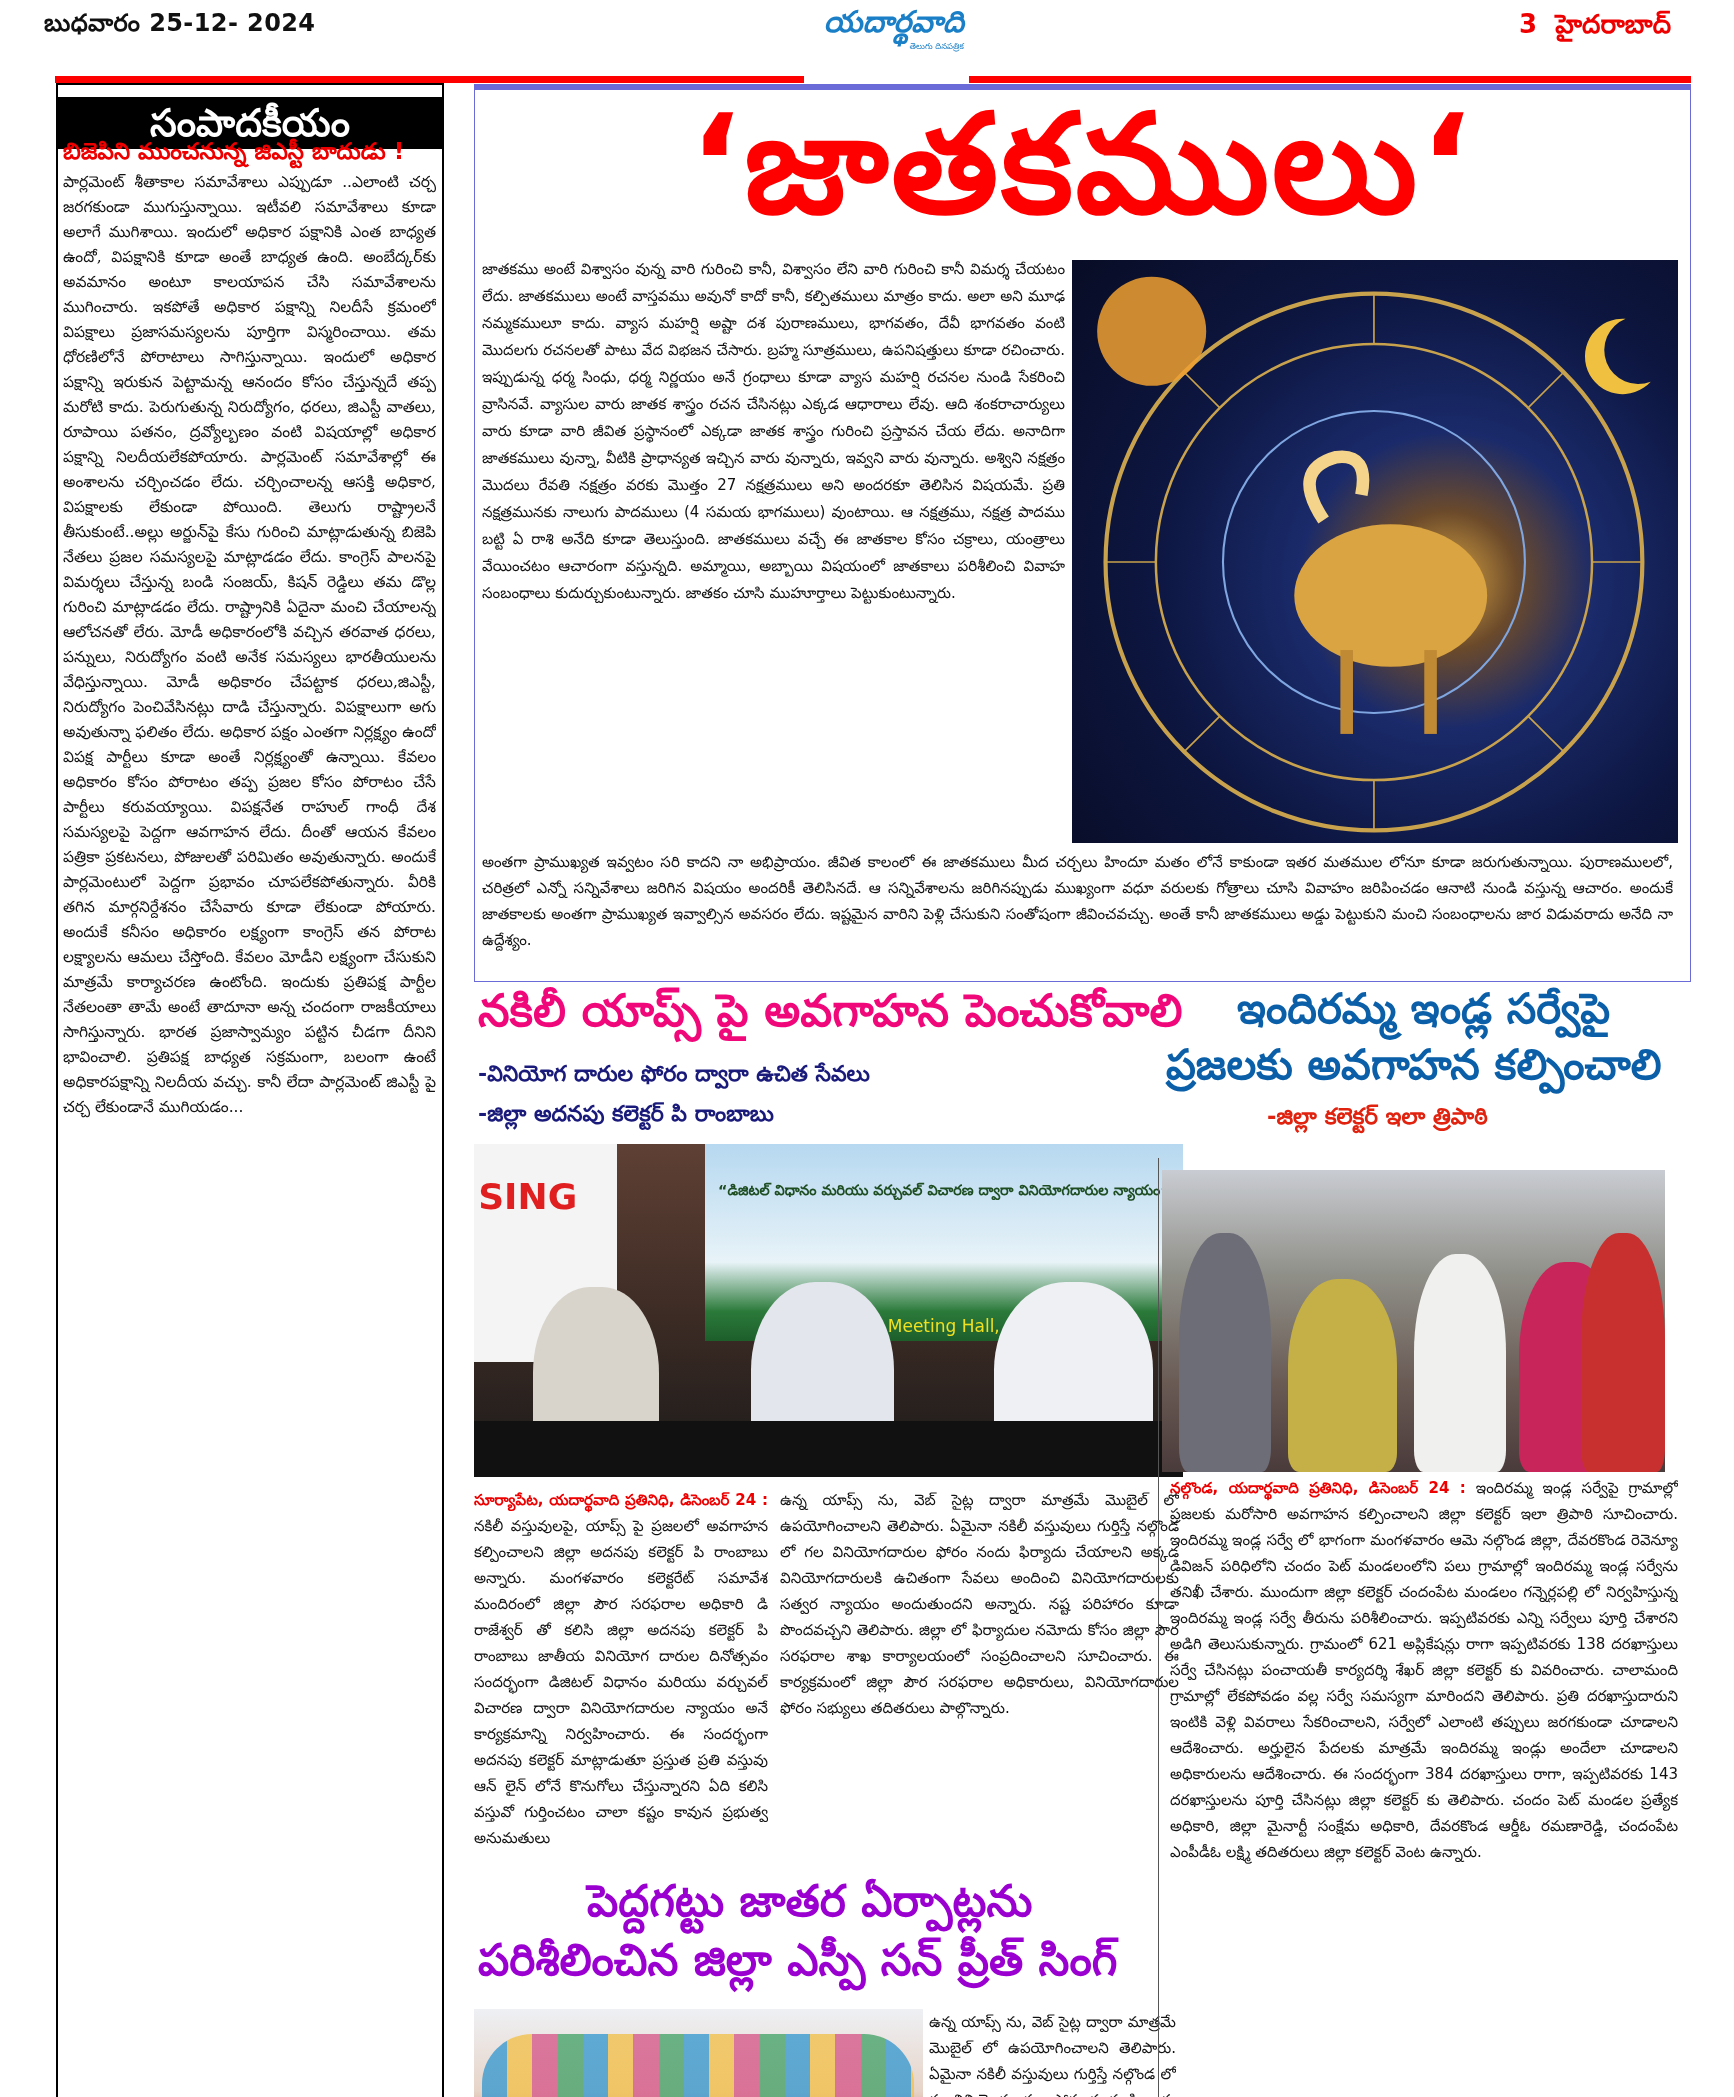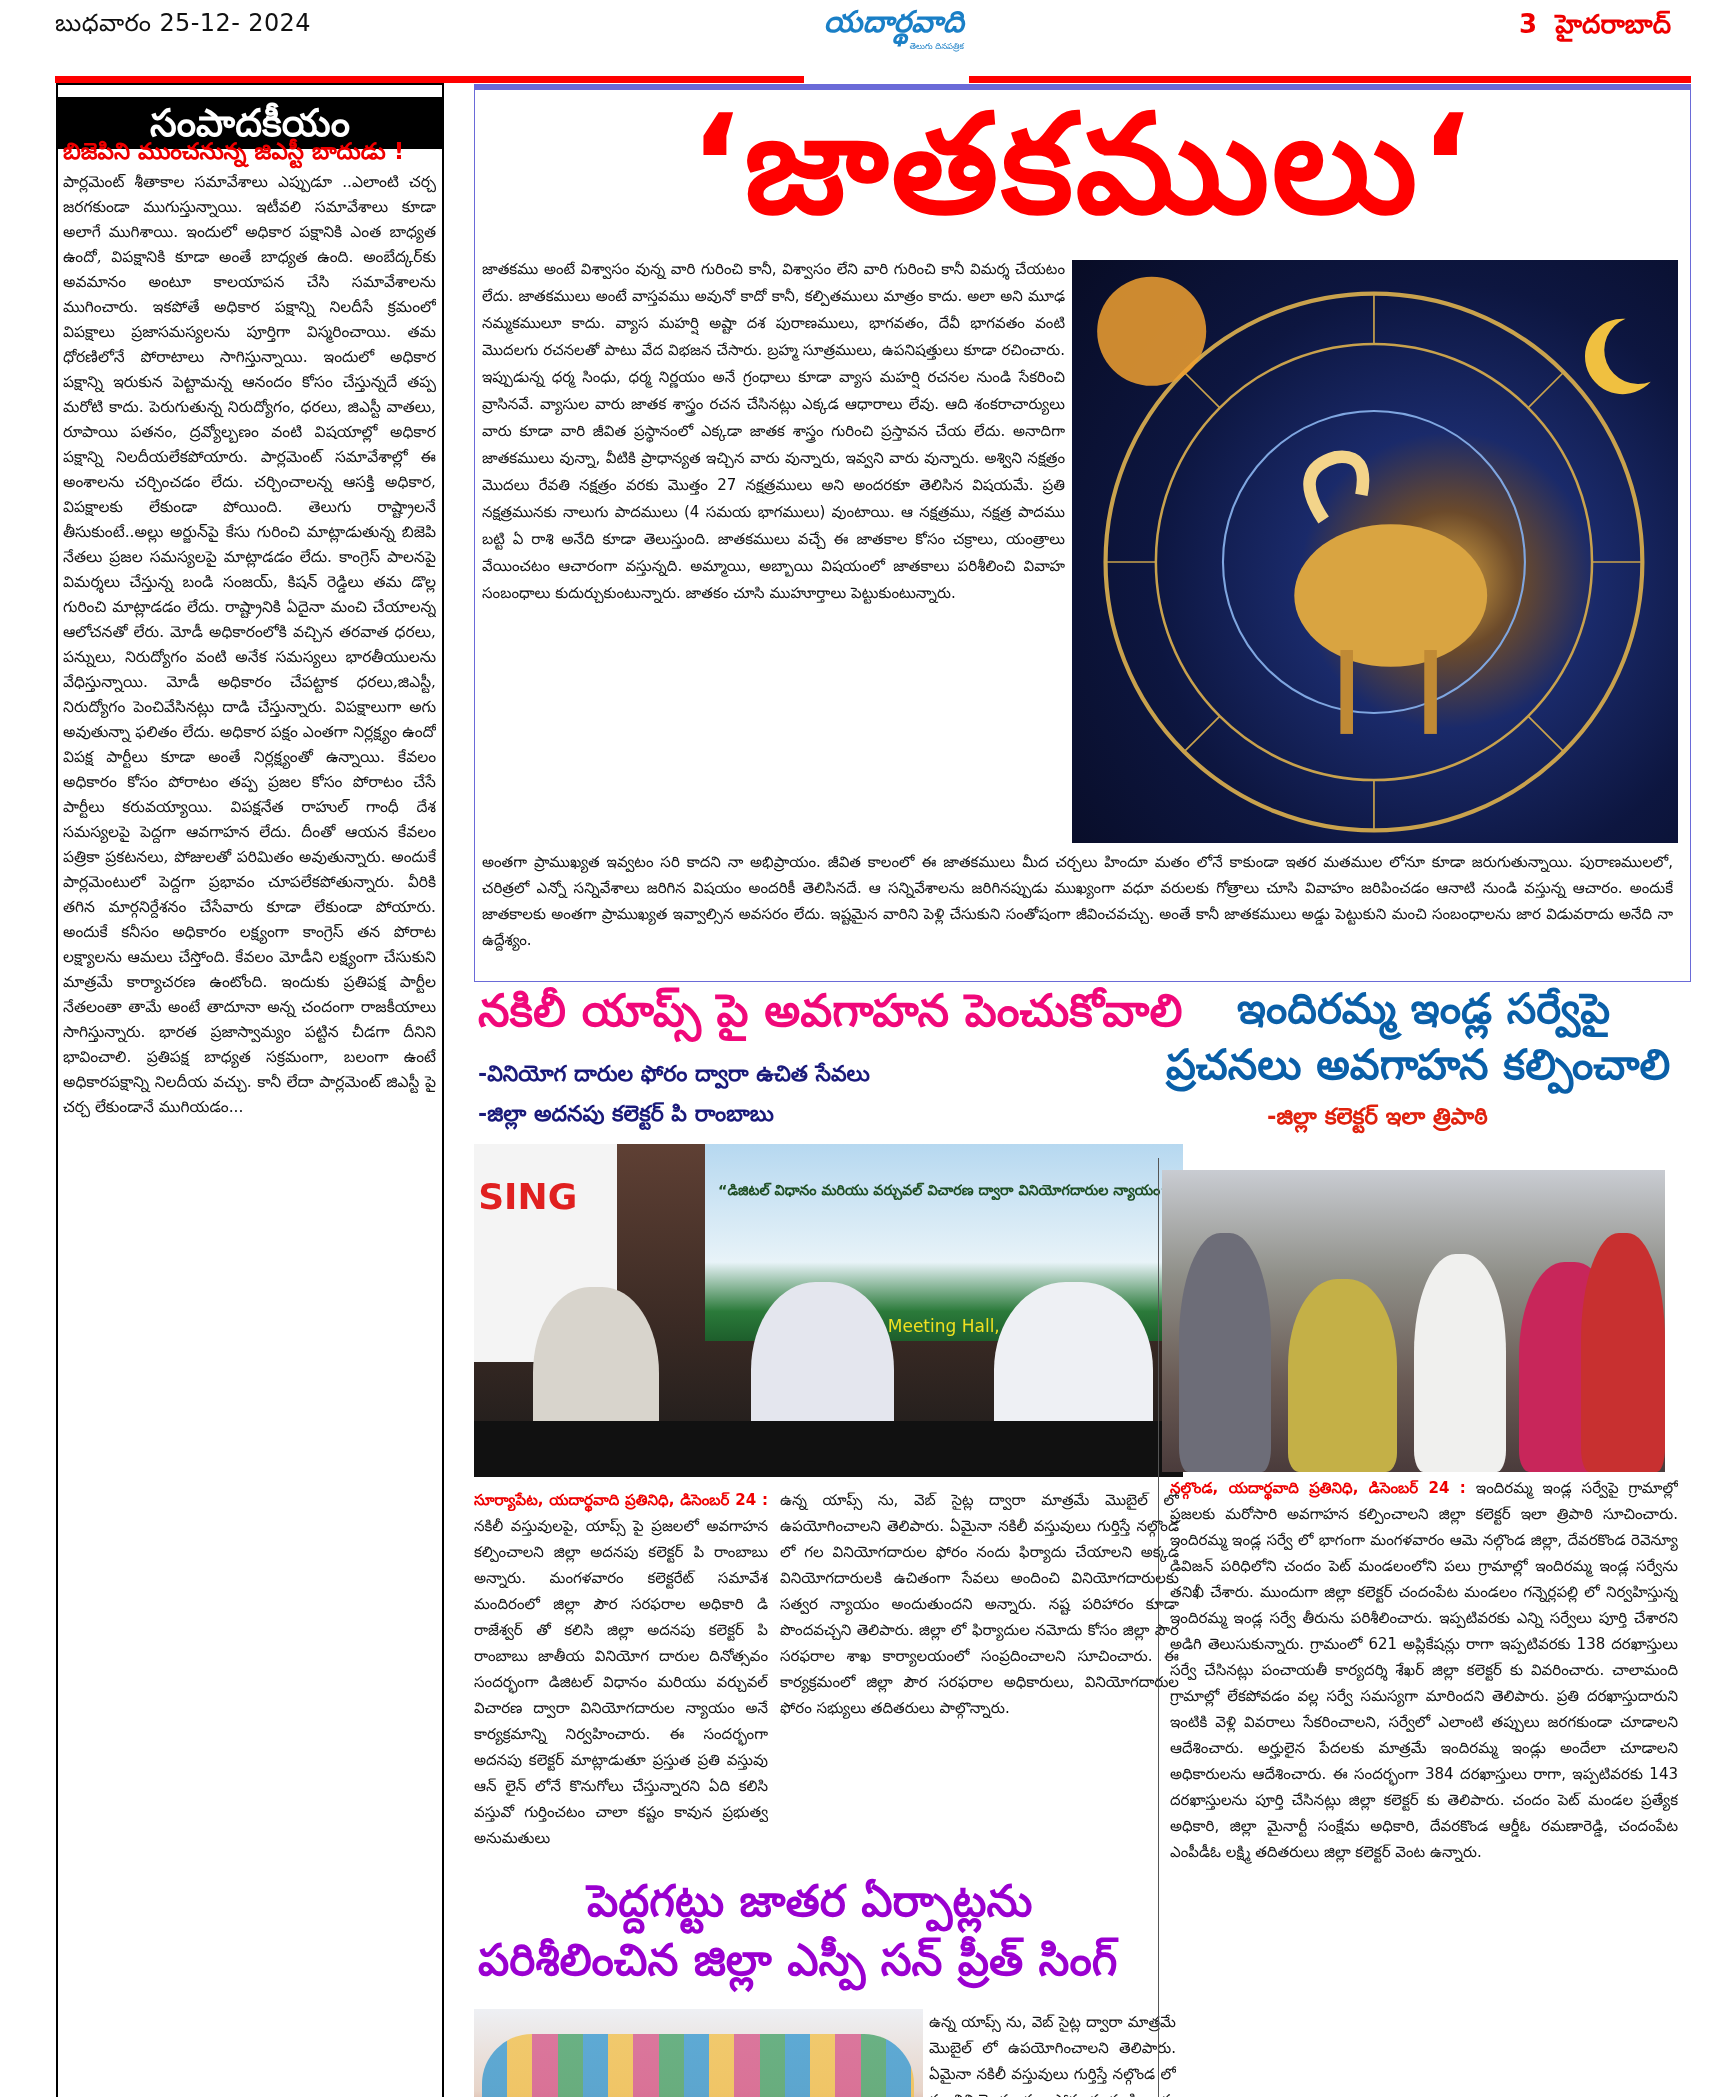--- a/index.html
+++ b/index.html
@@ -1,20 +1,20 @@
 <!DOCTYPE html>
 <html style="font-size:6.7px"><head>
 <meta charset="utf-8">
 <style>
   html, body { margin:0; padding:0; background:#fff; }
   body { width:1734px; height:2725px; position:relative; overflow:hidden;
          font-family:"DejaVu Sans", sans-serif; color:#111; }
   .abs { position:absolute; }
   
-  #date { left:55px; top:9.2px; font-size:24px; font-weight:normal; letter-spacing:0.4px; }
+  #date { left:44px; top:9.2px; font-size:24px; font-weight:bold; letter-spacing:0.4px; }
   #logo { left:805px; top:3.4px; width:159px; height:63px; text-align:right; }
   #logo .name { font-size:30px; font-weight:bold; color:#1a7fc6; font-style:italic; line-height:38px; }
   #logo .tag { font-size:8.4px; color:#1a7fc6; }
   #pageno { left:1519px; top:9.2px; font-size:26px; font-weight:bold; color:#e00; }
   .redbar { top:76px; height:6.7px; background:#f00; }
   
   #edit-box { left:56px; top:83px; width:388px; height:2563px; border:2.1px solid #000; box-sizing:border-box; }
   #edit-title { left:56px; top:83px; width:388px; height:52px; background:#000; color:#fff;
                 font-size:38px; font-weight:bold; text-align:center; line-height:52px;margin-top:14px; }
   #edit-headline { left:63px; top:138px; width:378px; color:#e00; font-size:23px; font-weight:bold; white-space:nowrap; }
@@ -119,21 +119,21 @@
   </div>
   <div class="person" style="left:59px;top:143px;width:126px;height:191px;background:#d8d4cc;"></div>
   <div class="person" style="left:277px;top:138px;width:143px;height:195px;background:#e4e6ee;"></div>
   <div class="person" style="left:520px;top:138px;width:159px;height:195px;background:#eef0f4;"></div>
   <div style="position:absolute;left:0;top:277px;width:709px;height:57px;background:#111;"></div>
 </div>
 <div class="abs txt" id="nakili-col1"><span class="dl">సూర్యాపేట, యదార్థవాది ప్రతినిధి, డిసెంబర్ 24 :</span> <span>నకిలీ వస్తువులపై, యాప్స్ పై ప్రజలలో అవగాహన కల్పించాలని జిల్లా అదనపు కలెక్టర్ పి రాంబాబు అన్నారు. మంగళవారం కలెక్టరేట్ సమావేశ మందిరంలో జిల్లా పౌర సరఫరాల అధికారి డి రాజేశ్వర్ తో కలిసి జిల్లా అదనపు కలెక్టర్ పి రాంబాబు జాతీయ వినియోగ దారుల దినోత్సవం సందర్భంగా డిజిటల్ విధానం మరియు వర్చువల్ విచారణ ద్వారా వినియోగదారుల న్యాయం అనే కార్యక్రమాన్ని నిర్వహించారు. ఈ సందర్భంగా అదనపు కలెక్టర్ మాట్లాడుతూ ప్రస్తుత ప్రతి వస్తువు ఆన్ లైన్ లోనే కొనుగోలు చేస్తున్నారని ఏది కలిసి వస్తువో గుర్తించటం చాలా కష్టం కావున ప్రభుత్వ అనుమతులు</span></div>
 <div class="abs txt" id="nakili-col2">ఉన్న యాప్స్ ను, వెబ్ సైట్ల ద్వారా మాత్రమే మొబైల్ లో ఉపయోగించాలని తెలిపారు. ఏమైనా నకిలీ వస్తువులు గుర్తిస్తే నల్గొండ లో గల వినియోగదారుల ఫోరం నందు ఫిర్యాదు చేయాలని అక్కడ వినియోగదారులకి ఉచితంగా సేవలు అందించి వినియోగదారులకు సత్వర న్యాయం అందుతుందని అన్నారు. నష్ట పరిహారం కూడా పొందవచ్చని తెలిపారు. జిల్లా లో ఫిర్యాదుల నమోదు కోసం జిల్లా పౌర సరఫరాల శాఖ కార్యాలయంలో సంప్రదించాలని సూచించారు. ఈ కార్యక్రమంలో జిల్లా పౌర సరఫరాల అధికారులు, వినియోగదారుల ఫోరం సభ్యులు తదితరులు పాల్గొన్నారు.</div>
 
 <div class="abs hl" id="indiramma-t1">ఇందిరమ్మ ఇండ్ల సర్వేపై</div>
-<div class="abs hl" id="indiramma-t2">ప్రచనలు అవగాహన కల్పించాలి</div>
+<div class="abs hl" id="indiramma-t2">ప్రజలకు అవగాహన కల్పించాలి</div>
 <div class="abs hl" id="indiramma-sub">-జిల్లా కలెక్టర్ ఇలా త్రిపాఠి</div>
 <div class="abs photo" id="photo-survey">
   <div class="person" style="left:17px;top:63px;width:92px;height:239px;background:#6d6d78;"></div>
   <div class="person" style="left:126px;top:109px;width:109px;height:193px;background:#c4b047;"></div>
   <div class="person" style="left:252px;top:84px;width:92px;height:218px;background:#f0f0ee;"></div>
   <div class="person" style="left:357px;top:92px;width:101px;height:210px;background:#c8265a;"></div>
   <div class="person" style="left:419px;top:63px;width:84px;height:239px;background:#c83030;"></div>
 </div>
 <div class="abs txt" id="survey-text"><span class="dl">నల్గొండ, యదార్థవాది ప్రతినిధి, డిసెంబర్ 24 :</span> <span>ఇందిరమ్మ ఇండ్ల సర్వేపై గ్రామాల్లో ప్రజలకు మరోసారి అవగాహన కల్పించాలని జిల్లా కలెక్టర్ ఇలా త్రిపాఠి సూచించారు. ఇందిరమ్మ ఇండ్ల సర్వే లో భాగంగా మంగళవారం ఆమె నల్గొండ జిల్లా, దేవరకొండ రెవెన్యూ డివిజన్ పరిధిలోని చందం పెట్ మండలంలోని పలు గ్రామాల్లో ఇందిరమ్మ ఇండ్ల సర్వేను తనిఖీ చేశారు. ముందుగా జిల్లా కలెక్టర్ చందంపేట మండలం గన్నెర్లపల్లి లో నిర్వహిస్తున్న ఇందిరమ్మ ఇండ్ల సర్వే తీరును పరిశీలించారు. ఇప్పటివరకు ఎన్ని సర్వేలు పూర్తి చేశారని అడిగి తెలుసుకున్నారు. గ్రామంలో 621 అప్లికేషన్లు రాగా ఇప్పటివరకు 138 దరఖాస్తులు సర్వే చేసినట్లు పంచాయతీ కార్యదర్శి శేఖర్ జిల్లా కలెక్టర్ కు వివరించారు. చాలామంది గ్రామాల్లో లేకపోవడం వల్ల సర్వే సమస్యగా మారిందని తెలిపారు. ప్రతి దరఖాస్తుదారుని ఇంటికి వెళ్లి వివరాలు సేకరించాలని, సర్వేలో ఎలాంటి తప్పులు జరగకుండా చూడాలని ఆదేశించారు. అర్హులైన పేదలకు మాత్రమే ఇందిరమ్మ ఇండ్లు అందేలా చూడాలని అధికారులను ఆదేశించారు. ఈ సందర్భంగా 384 దరఖాస్తులు రాగా, ఇప్పటివరకు 143 దరఖాస్తులను పూర్తి చేసినట్లు జిల్లా కలెక్టర్ కు తెలిపారు. చందం పెట్ మండల ప్రత్యేక అధికారి, జిల్లా మైనార్టీ సంక్షేమ అధికారి, దేవరకొండ ఆర్డీఓ రమణారెడ్డి, చందంపేట ఎంపీడీఓ లక్ష్మి తదితరులు జిల్లా కలెక్టర్ వెంట ఉన్నారు.</span></div>
 

